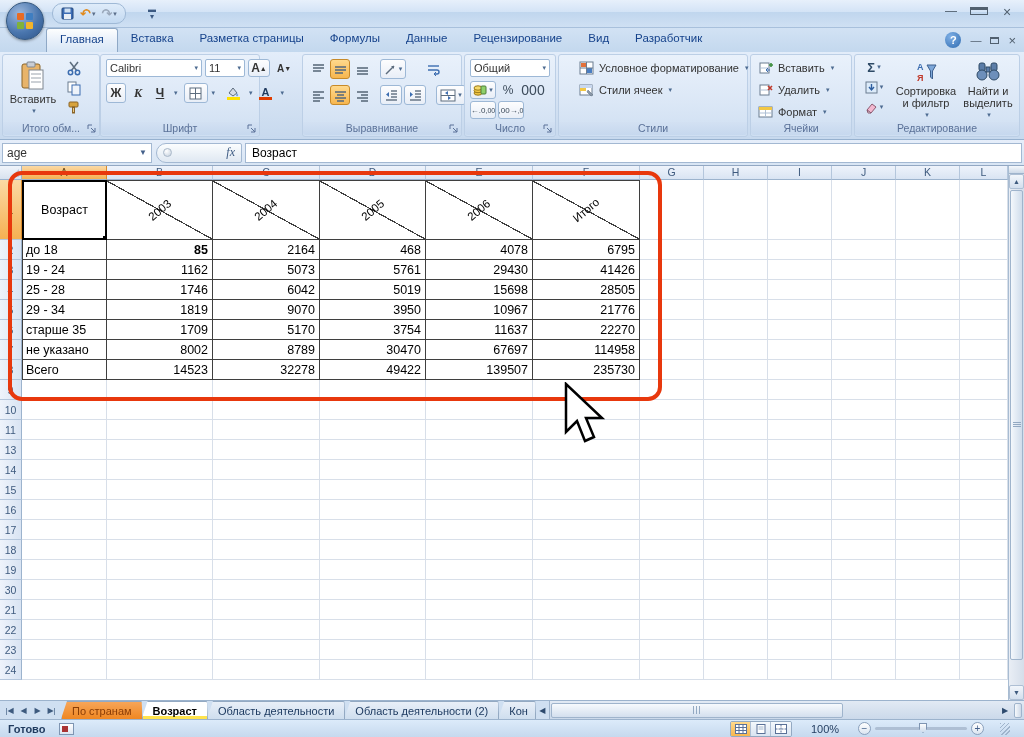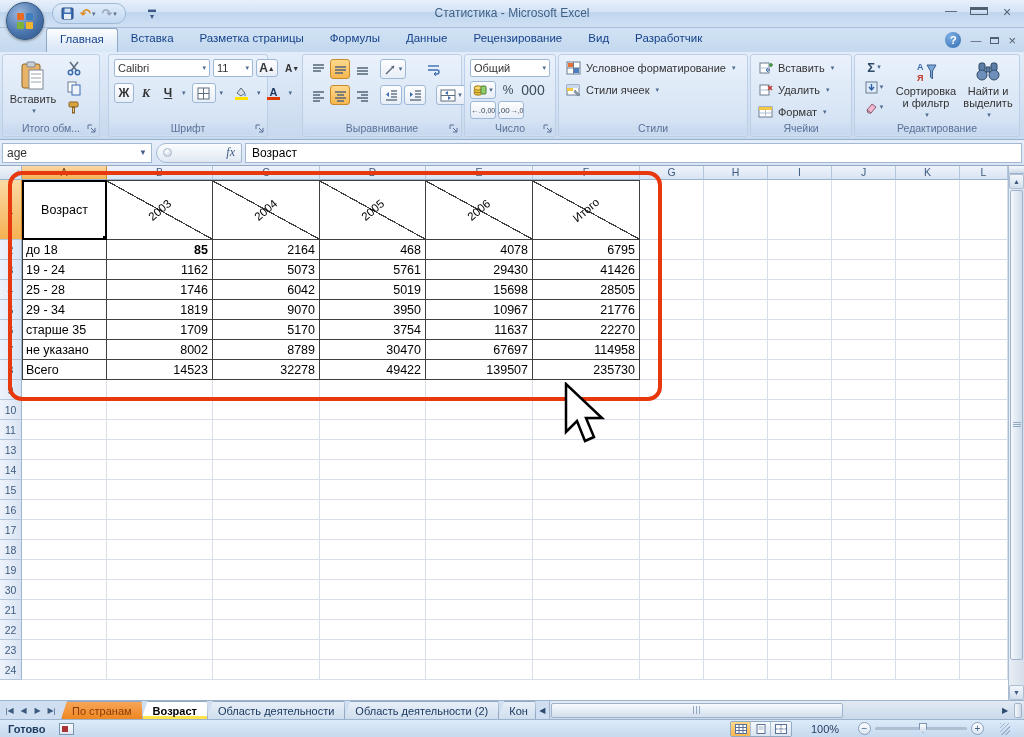--- a/index.html
+++ b/index.html
@@ -175,21 +175,20 @@
     <span class="qbtn">
         <span class="undo-glyph">↶</span>
         <span class="drop">▾</span>
       </span>
     <span class="qbtn">
         <span class="redo-glyph">↷</span>
         <span class="drop">▾</span>
       </span>
   </div>
   <div class="qat-more">▬<br>▾</div>
-  <div class="title-text">Статистика - Microsoft Excel</div>
   <div class="winbtns">
     <span>—</span>
     <span><span class="restore-glyph"></span></span>
     <span style="font-size:14px;">×</span>
   </div>
 </div>
 <div class="office-btn">
   <span class="office-logo">
       <i></i>
       <i></i>
@@ -256,21 +255,21 @@
     </div>
     <div class="rgroup-label">Итого обм...</div>
     <span class="dlg">
       <svg width="10" height="10" viewBox="0 0 10 10">
           <path d="M1,1 h4 M1,1 v4" stroke="#5a7198" fill="none"></path>
           <path d="M4,4 l4,4 M8,4 v4 h-4" stroke="#5a7198" fill="none"></path>
         </svg>
     </span>
   </div>
 
-  <div class="rgroup" style="left:108px; width:160px;padding-left:15px;">
+  <div class="rgroup" style="left:100px; width:160px;padding-left:15px;">
     <div style="position:absolute; left:5px; top:4px; display:flex; gap:3px;">
       <span class="combo" style="width:96px;">
           <span>Calibri</span>
           <span class="arr">▾</span>
         </span>
       <span class="combo" style="width:40px;">
           <span>11</span>
           <span class="arr">▾</span>
         </span>
       <span class="btn framed" style="width:22px;height:18px;">
@@ -470,21 +469,21 @@
     <div class="rgroup-label">Число</div>
     <span class="dlg">
       <svg width="10" height="10" viewBox="0 0 10 10">
           <path d="M1,1 h4 M1,1 v4" stroke="#5a7198" fill="none"></path>
           <path d="M4,4 l4,4 M8,4 v4 h-4" stroke="#5a7198" fill="none"></path>
         </svg>
     </span>
   </div>
 
   <div class="rgroup" style="left:558px; width:190px;">
-    <div style="position:absolute; left:3px; top:2px; width:184px;text-align:center;">
+    <div style="position:absolute; left:16px; top:2px; width:184px;text-align:center;">
       <div class="styles-item">
         <svg class="i16" viewBox="0 0 16 16">
             <rect x="1" y="2" width="13" height="12" fill="#fff" stroke="#6b7c90"></rect>
             <rect x="2" y="3" width="5" height="4" fill="#e2703a"></rect>
             <rect x="8" y="8" width="5" height="5" fill="#4a7ec2"></rect>
             <line x1="1" y1="8" x2="14" y2="8" stroke="#6b7c90"></line>
             <line x1="7.5" y1="2" x2="7.5" y2="14" stroke="#6b7c90"></line>
           </svg>
         <span>Условное форматирование</span>
           <span class="mini-arr">▾</span>

